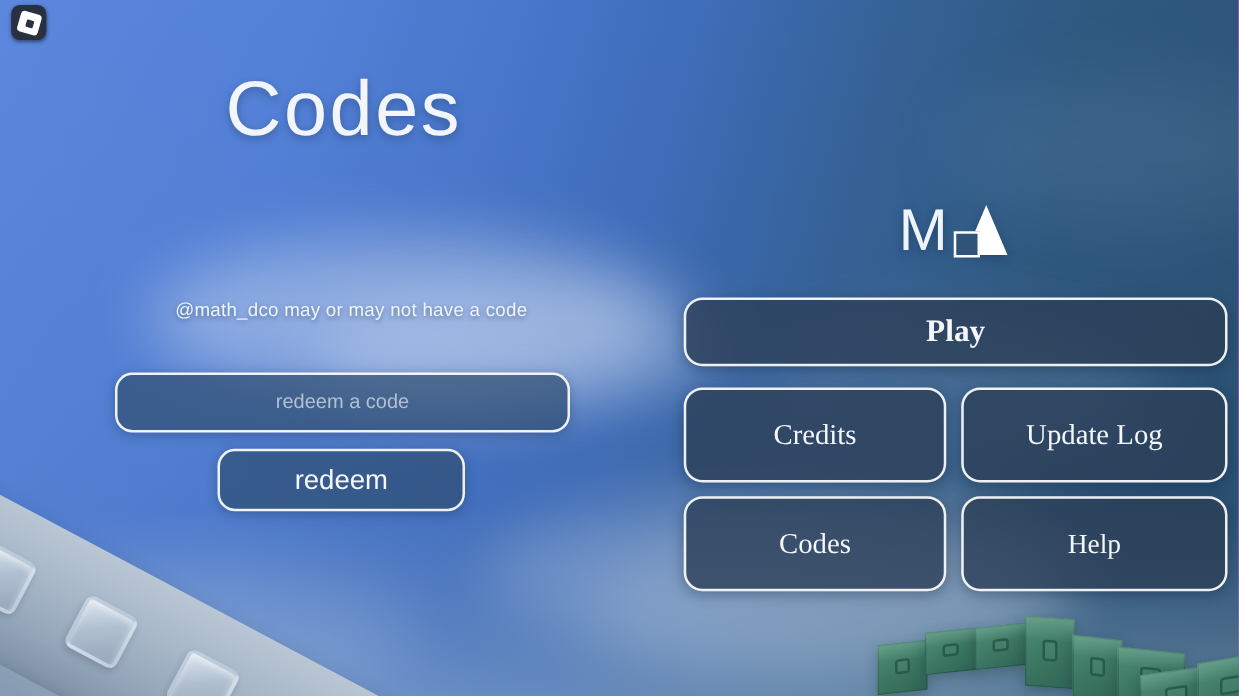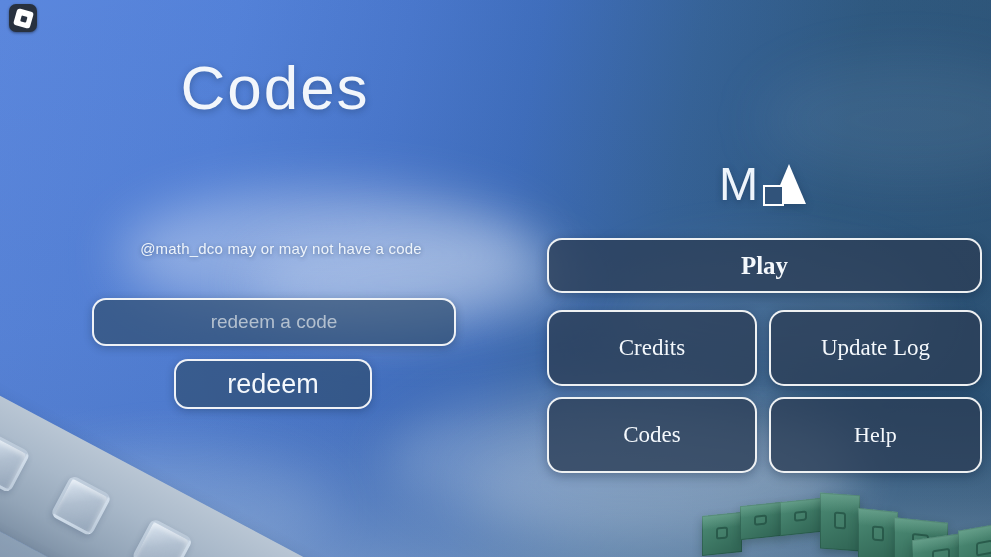--- a/index.html
+++ b/index.html
@@ -176,38 +176,38 @@
 
   .code-input{
     position:absolute;
     left:92px; top:298px;
     width:364px; height:48px;
     border-radius:14px;
     border:2px solid rgba(255,255,255,0.92);
     background:rgba(48,78,112,0.70);
     color:#c6d2de;
     font-family:"Liberation Sans", sans-serif;
-    font-size:19px;
+    font-size:16px;
     font-weight:400;
     text-align:center;
     outline:none;
     box-shadow:0 2px 9px rgba(15,35,60,0.30);
   }
   .code-input::placeholder{ color:#b3c0cf; opacity:1; }
 
   .redeem-btn{
     position:absolute;
     left:174px; top:359px;
     width:198px; height:50px;
     border-radius:14px;
     border:2px solid rgba(255,255,255,0.92);
     background:rgba(44,72,104,0.62);
     color:#f4f8fc;
     font-family:"Liberation Sans", sans-serif;
-    font-size:27px;
+    font-size:22px;
     font-weight:400;
     cursor:pointer;
     box-shadow:0 2px 9px rgba(15,35,60,0.30);
   }
 
   
   .brand-logo{
     position:absolute; left:545px; top:155px;
     width:440px; height:56px;
     display:flex; align-items:center; justify-content:center;

